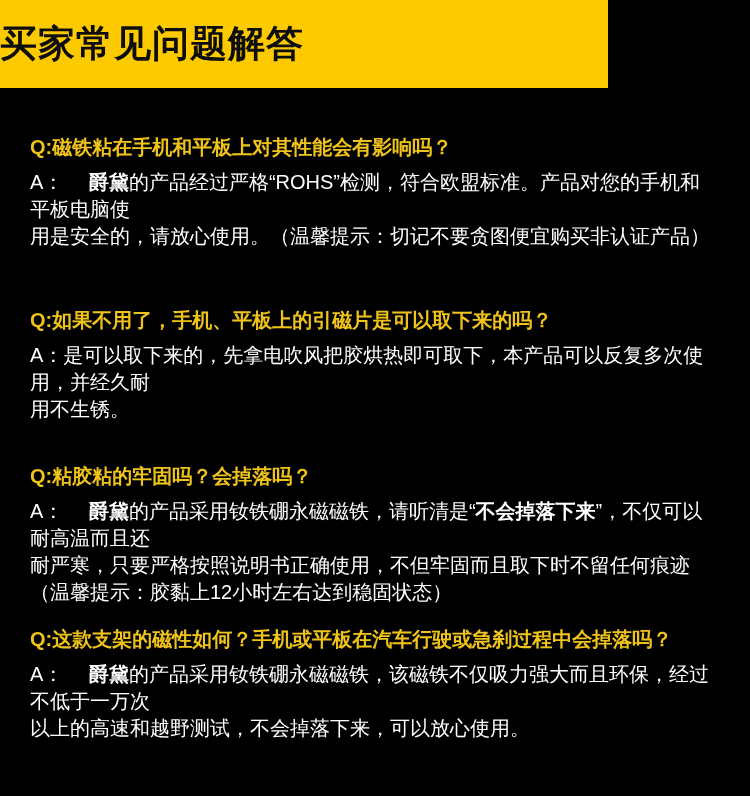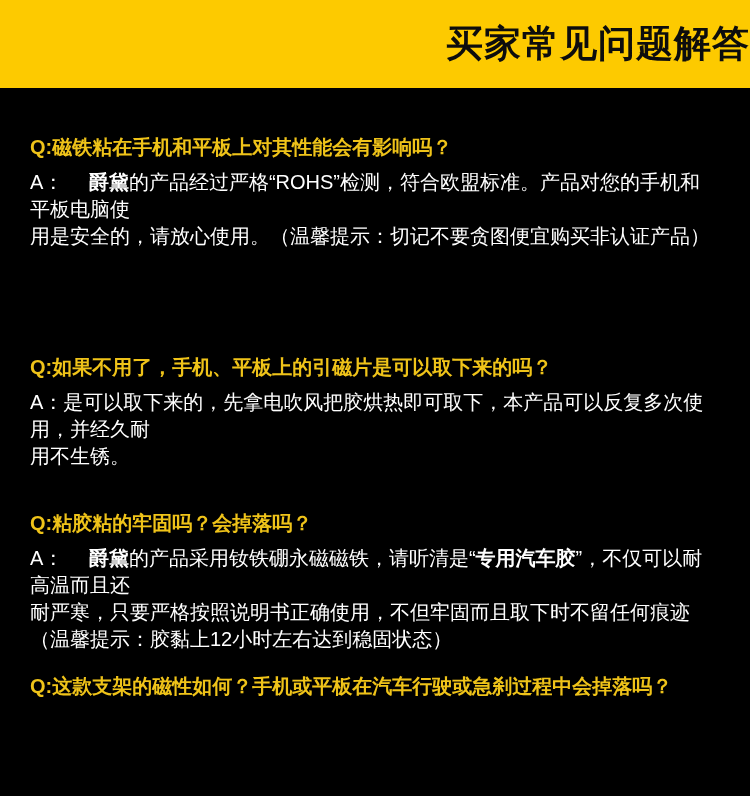--- a/index.html
+++ b/index.html
@@ -16,39 +16,39 @@
     background:var(--page-bg);
     font-family:"Liberation Sans","DejaVu Sans",sans-serif;
   }
   .page{
     width:750px;
     height:796px;
     background:var(--page-bg);
     overflow:hidden;
   }
   .header{
-    width:750px;
+    width:608px;
     height:88px;
     background:var(--header-bg);
     display:flex;
     align-items:center;
-    justify-content:flex-end;
+    justify-content:flex-start;
   }
   .page-title{
     margin:0;
     font-size:37px;
     font-weight:bold;
     color:var(--title-color);
     letter-spacing:1px;
   }
   .content{
     padding:46px 34px 0 30px;
   }
   .qa-block{margin-bottom:24px;}
-  .qa-block:nth-child(1){margin-bottom:104px;}
+  .qa-block:nth-child(1){margin-bottom:57px;}
   .qa-block:nth-child(2){margin-bottom:40px;}
   .qa-block:nth-child(3){margin-bottom:20px;}
   .qa-block:nth-child(4){margin-bottom:16px;}
   .question{
     margin:0 0 8px 0;
     font-size:20px;
     font-weight:bold;
     line-height:27px;
     color:var(--question-color);
   }
@@ -80,23 +80,25 @@
     </section>
 
     <section class="qa-block">
       <h2 class="question">Q:如果不用了，手机、平板上的引磁片是可以取下来的吗？</h2>
       <p class="answer"><span>A：是可以取下来的，先拿电吹风把胶烘热即可取下，本产品可以反复多次使用，并经久耐
 用不生锈。</span></p>
     </section>
 
     <section class="qa-block">
       <h2 class="question">Q:粘胶粘的牢固吗？会掉落吗？</h2>
-      <p class="answer"><span>A：　 </span><span class="bold">爵黛</span><span>的产品采用钕铁硼永磁磁铁，请听清是“</span><span class="bold">专用汽车胶</span><span>”，不仅可以耐高温而且还
+      <p class="answer"><span>A：　 </span><span class="bold">爵黛</span><span>的产品采用钕铁硼永磁磁铁，请听清是“</span><span class="bold">不会掉落下来</span><span>”，不仅可以耐高温而且还
 耐严寒，只要严格按照说明书正确使用，不但牢固而且取下时不留任何痕迹
 （温馨提示：胶黏上12小时左右达到稳固状态）</span></p>
     </section>
 
     <section class="qa-block">
       <h2 class="question">Q:这款支架的磁性如何？手机或平板在汽车行驶或急刹过程中会掉落吗？</h2>
+      <p class="answer"><span>A：　 </span><span class="bold">爵黛</span><span>的产品采用钕铁硼永磁磁铁，该磁铁不仅吸力强大而且环保，经过不低于一万次
+以上的高速和越野测试，不会掉落下来，可以放心使用。</span></p>
     </section>
 
   </main>
 </div>
 
 </body></html>

